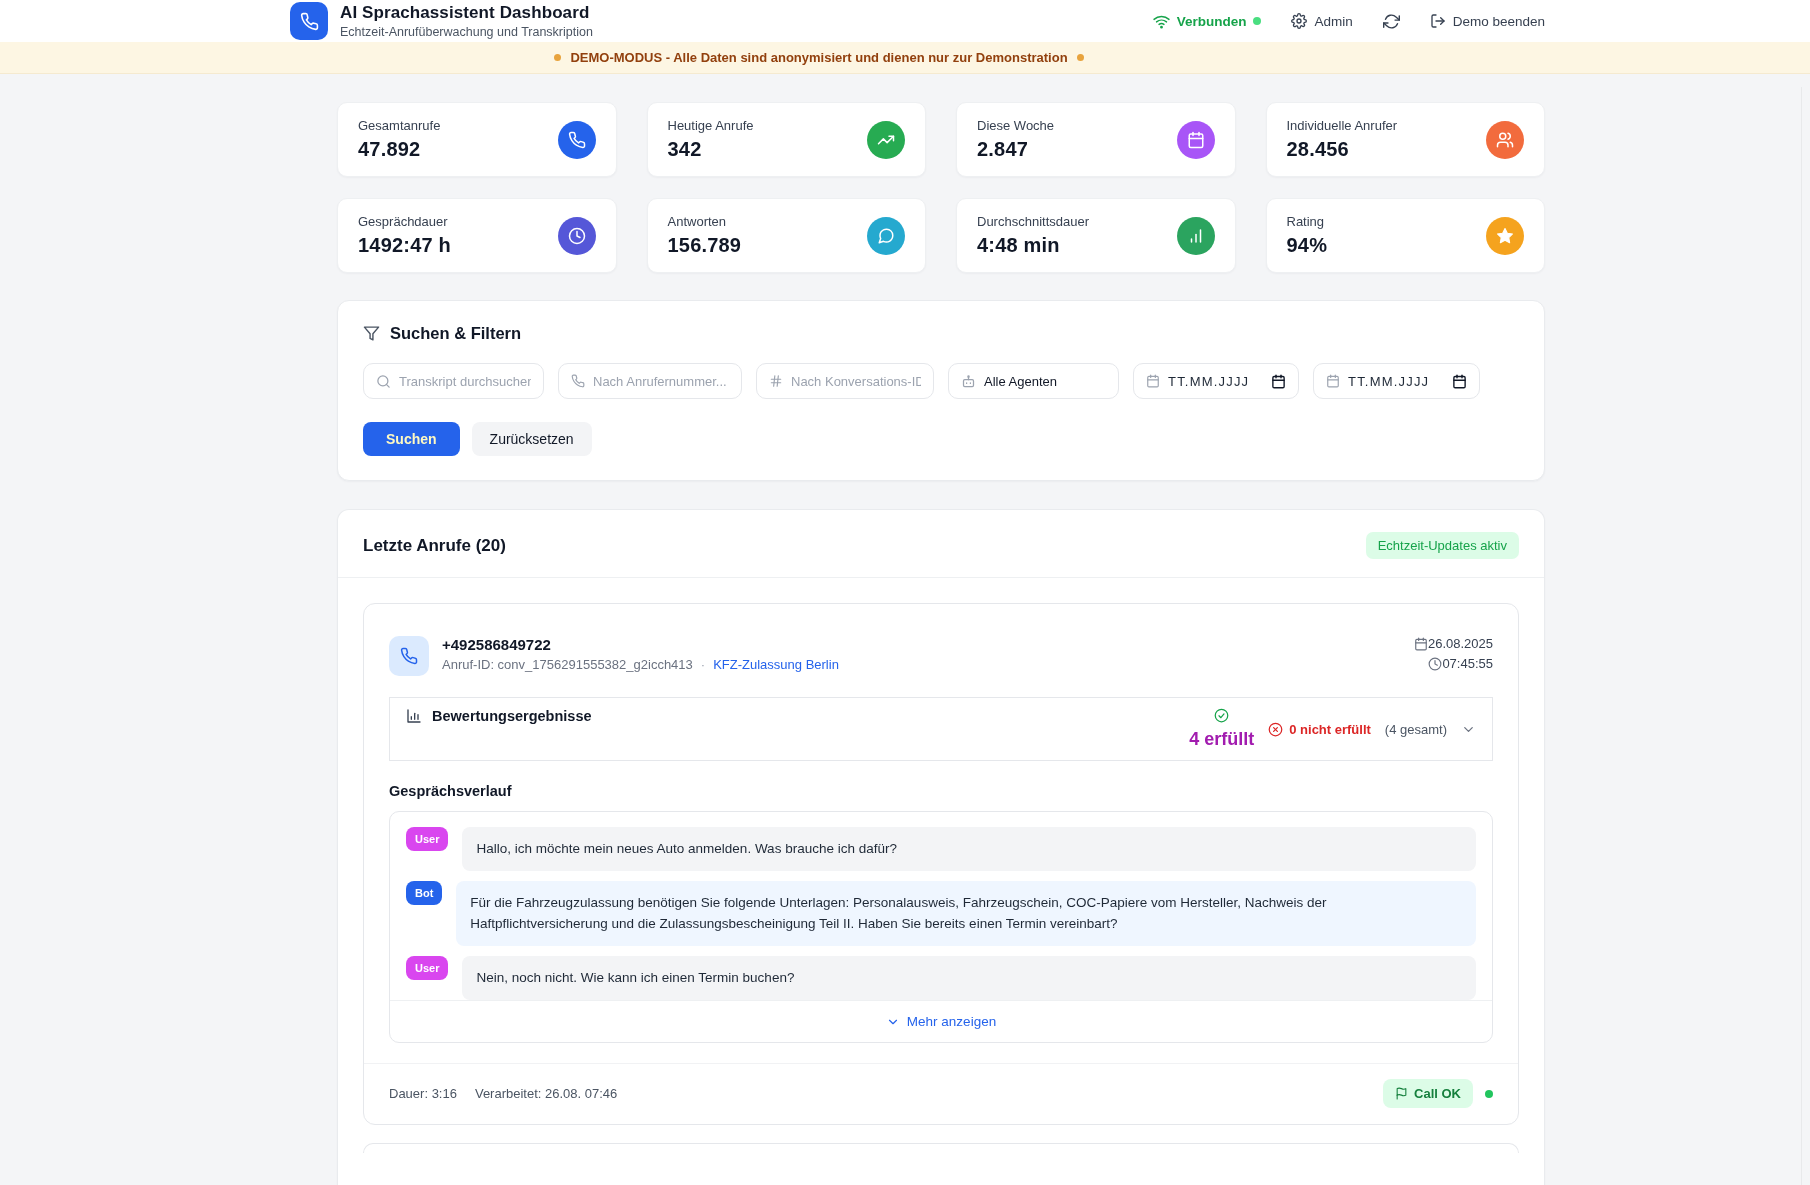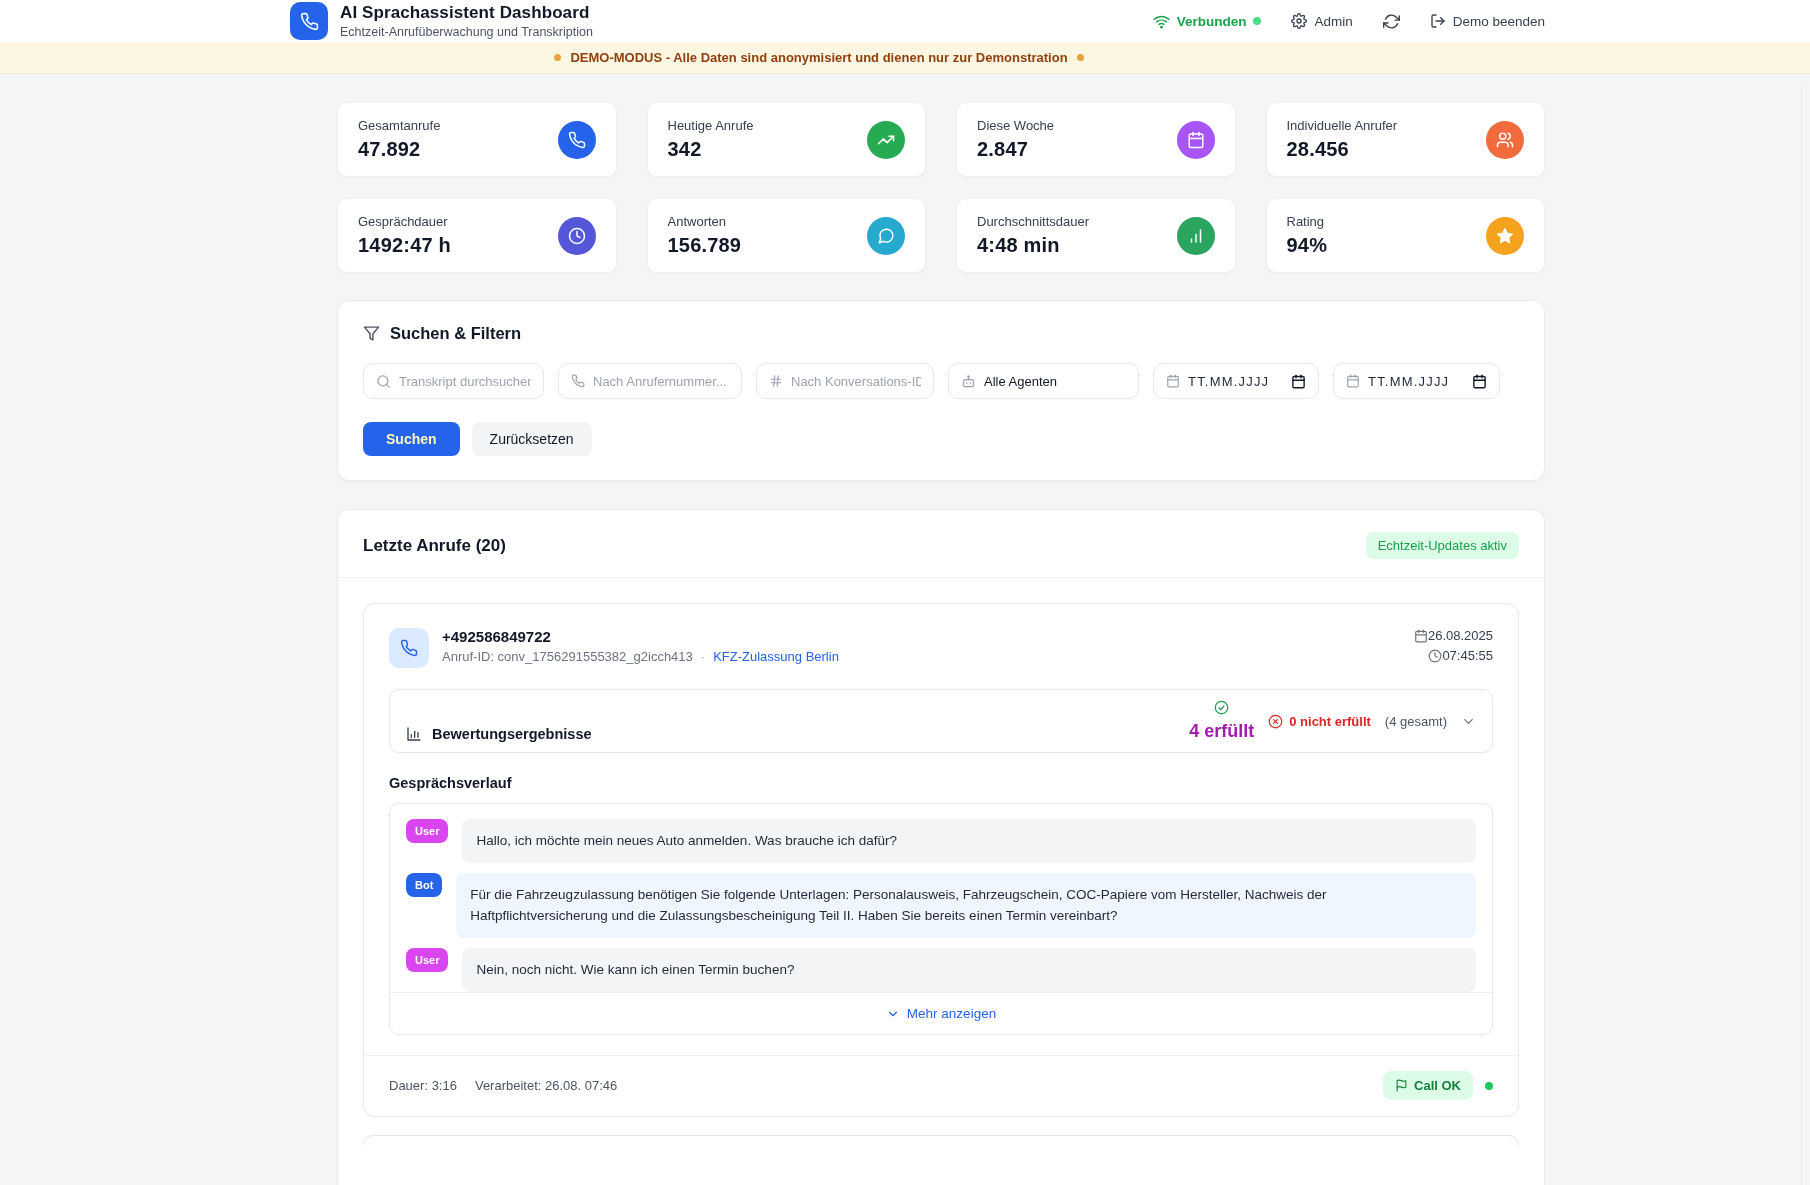--- a/index.html
+++ b/index.html
@@ -65,21 +65,21 @@
   .filter-fields { display:flex; gap:14px; margin-top:20px; }
   .f-field {
     height:36px; border:1px solid #e5e7eb; border-radius:10px; background:#fff;
     display:flex; align-items:center; gap:8px; padding:0 12px;
   }
   .f-field input {
     border:none; outline:none; width:100%; font-size:13px; color:#111827;
     font-family:"Liberation Sans","DejaVu Sans",sans-serif; background:transparent;
   }
   .f-field input::placeholder { color:#9ca3af; }
-  .w1{width:181px} .w2{width:184px} .w3{width:178px} .w4{width:191px} .w5{width:166px} .w6{width:167px}
+  .w1{width:181px} .w2{width:184px} .w3{width:178px} .w4{width:171px} .w5{width:166px} .w6{width:167px}
   .select-value { font-size:13px; color:#111827; }
   .date-text { font-size:13px; color:#1f2937; letter-spacing:1.2px; white-space:nowrap; }
   .date-field { justify-content:space-between; }
   .date-left { display:flex; align-items:center; gap:8px; }
   .filter-buttons { display:flex; gap:12px; margin-top:23px; }
   .btn { border:none; border-radius:8px; font-size:14px; font-weight:600; cursor:pointer;
          font-family:"Liberation Sans","DejaVu Sans",sans-serif; }
   .btn-primary { background:#2563eb; color:#fef9c3; padding:9px 23px; }
   .btn-secondary { background:#f3f4f6; color:#111827; padding:9px 18px; font-weight:400; }
 
@@ -94,39 +94,39 @@
     display:flex; align-items:center; justify-content:space-between;
     padding:22px 25px 18px; border-bottom:1px solid #eef0f2;
   }
   .calls-title { font-size:17px; font-weight:700; color:#111827; }
   .live-badge {
     background:#dcfce7; color:#16a34a; font-size:13px; font-weight:500;
     padding:6px 12px; border-radius:7px;
   }
   .call-item {
     margin:25px 25px 0; border:1px solid #e5e7eb; border-radius:12px;
-    padding:24px 25px 0;
+    padding:32px 25px 0;
   }
   .call-top { display:flex; justify-content:space-between; }
   .call-id-wrap { display:flex; gap:13px; }
   .call-phone-box {
     width:40px; height:40px; border-radius:10px; background:#dbeafe;
     display:flex; align-items:center; justify-content:center;
   }
   .call-number { font-size:15px; font-weight:700; color:#111827; }
   .call-meta { display:flex; align-items:center; gap:8px; margin-top:4px; font-size:13px; }
   .call-id { color:#6b7280; }
   .meta-sep { color:#9ca3af; }
   .agent-link { color:#2563eb; font-weight:500; cursor:pointer; }
   .call-when { display:flex; flex-direction:column; gap:5px; align-items:flex-end; }
   .when-row { display:flex; align-items:center; gap:0; font-size:13px; color:#374151; }
 
   .eval-bar {
-    margin-top:21px; border:1px solid #e5e7eb; border-radius:10px;
-    padding:10px 16px; display:flex; align-items:flex-end; justify-content:space-between;
+    margin-top:21px; border:1px solid #e5e7eb; border-radius:0;
+    padding:10px 16px; display:flex; align-items:flex-start; justify-content:space-between;
   }
   .eval-left { display:flex; align-items:center; gap:10px; }
   .eval-title { font-size:14.5px; font-weight:600; color:#111827; }
   .eval-right { display:flex; align-items:center; gap:14px; }
   .eval-pass { display:flex; align-items:center; gap:6px; font-size:18px; font-weight:600; color:#a21caf;flex-direction:column; }
   .eval-fail { display:flex; align-items:center; gap:6px; font-size:13px; font-weight:600; color:#dc2626; }
   .eval-total { font-size:13px; color:#4b5563; }
 
   .transcript-title { margin-top:22px; font-size:14.5px; font-weight:600; color:#111827; }
   .messages-box { margin-top:12px; border:1px solid #e5e7eb; border-radius:10px; overflow:hidden; }

